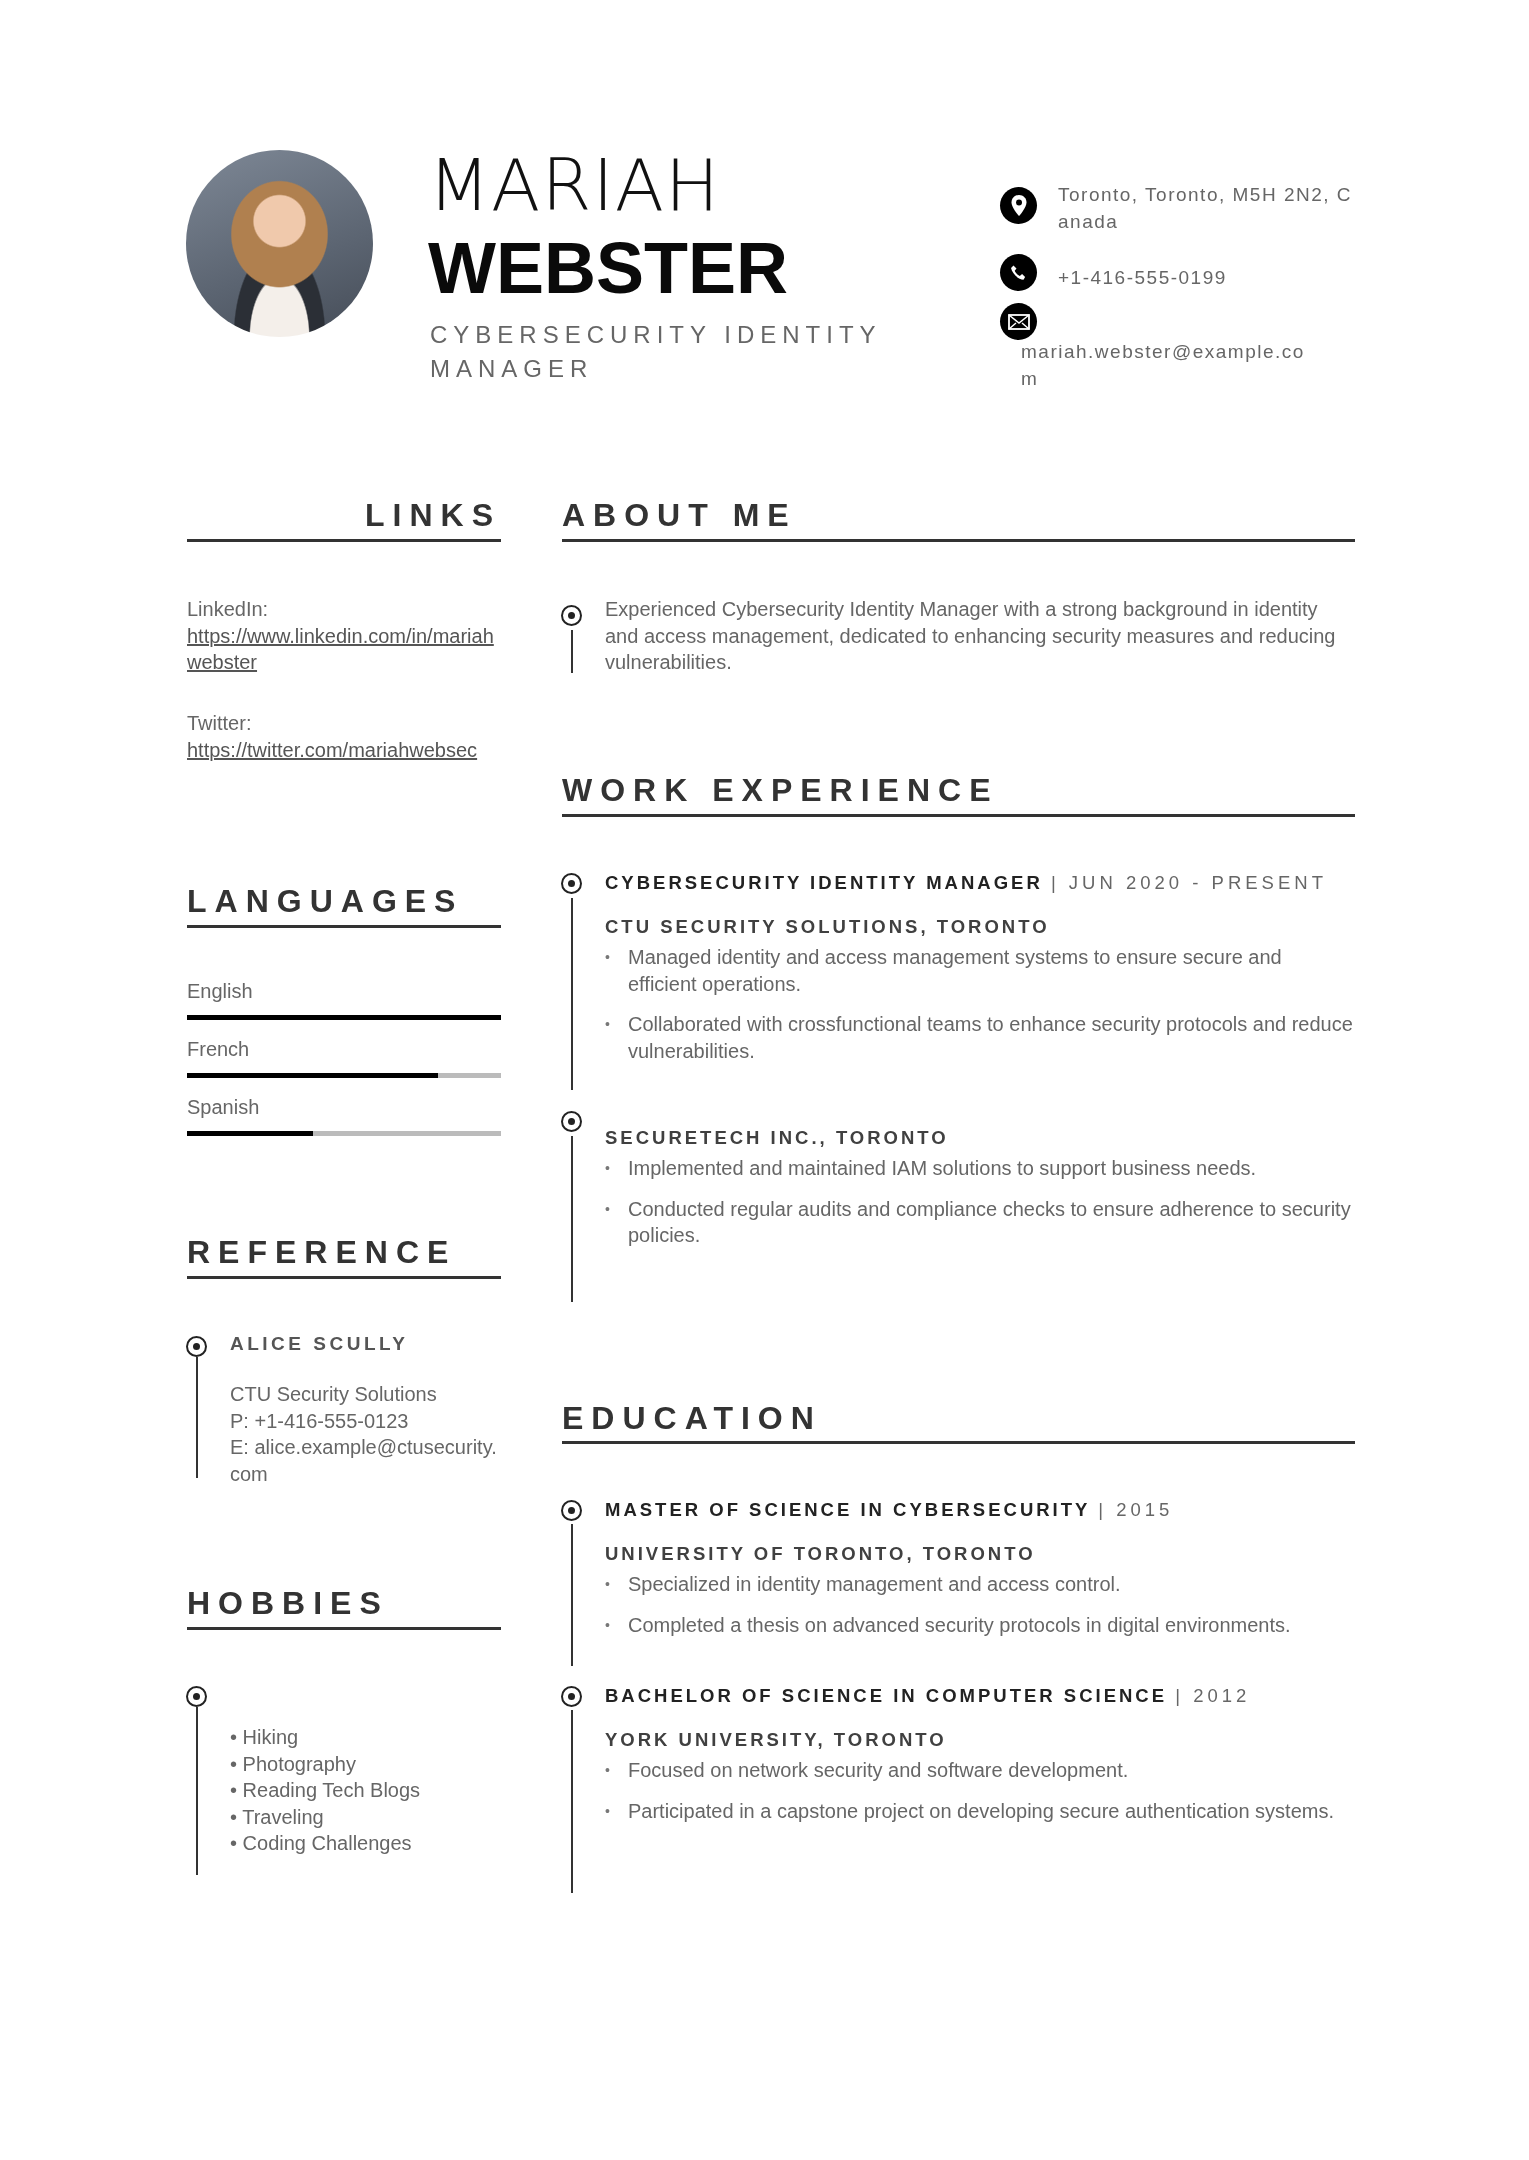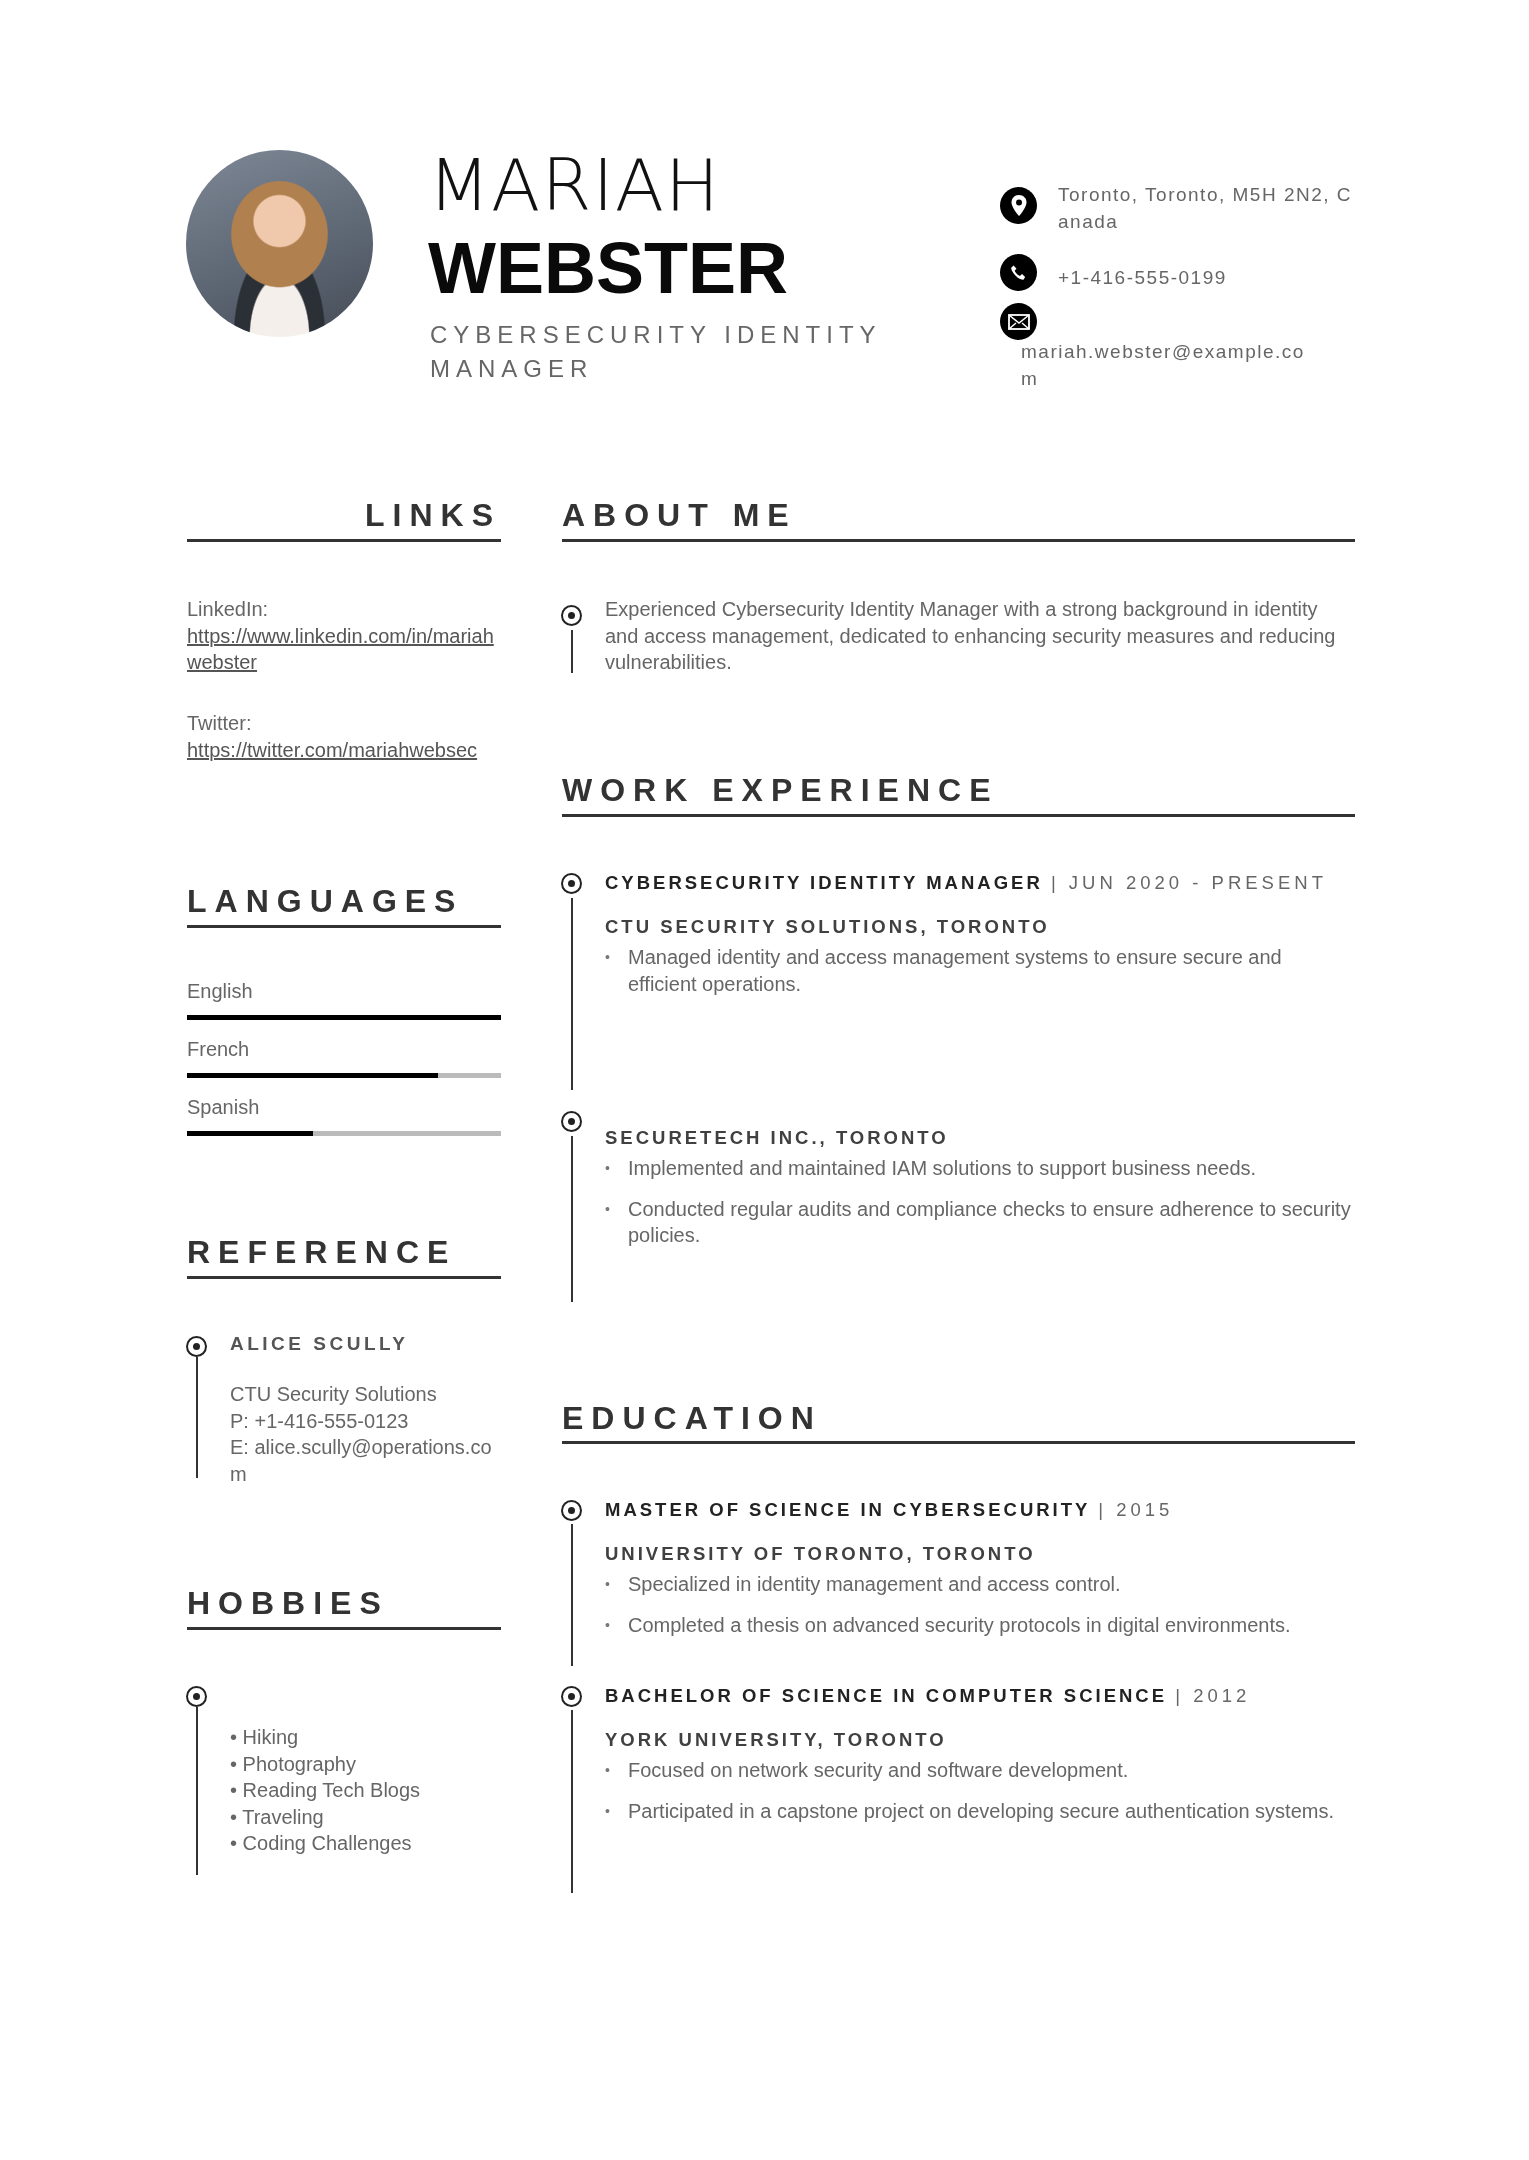--- a/index.html
+++ b/index.html
@@ -132,21 +132,21 @@
 
 <div class="abs sec-head left-w" style="top:1234px;">REFERENCE</div>
 <div class="abs sec-rule left-w" style="top:1276px;"></div>
 
 <div class="abs tl-dot" style="left:186px; top:1336px;"></div>
 <div class="abs tl-line" style="left:196px; top:1357px; height:121px;"></div>
 <div class="abs ref-name" style="left:230px; top:1333px;">ALICE SCULLY</div>
 <div class="abs body-text" style="left:230px; top:1381px; width:270px; word-break:break-all;">
   <div>CTU Security Solutions</div>
   <div>P: +1-416-555-0123</div>
-  <div>E: alice.scully@operations.com</div>
+  <div>E: alice.example@ctusecurity.com</div>
 </div>
 
 <div class="abs sec-head left-w" style="top:1585px;">HOBBIES</div>
 <div class="abs sec-rule left-w" style="top:1627px;"></div>
 
 <div class="abs tl-dot" style="left:186px; top:1686px;"></div>
 <div class="abs tl-line" style="left:196px; top:1707px; height:168px;"></div>
 <div class="abs hobby" style="left:230px; top:1724px;">
   <div>• Hiking</div>
   <div>• Photography</div>
@@ -164,20 +164,21 @@
 
 <div class="abs sec-head right-w" style="top:772px;">WORK EXPERIENCE</div>
 <div class="abs sec-rule right-w" style="top:814px;"></div>
 
 <div class="abs tl-dot" style="left:561px; top:873px;"></div>
 <div class="abs tl-line" style="left:571px; top:898px; height:192px;"></div>
 <div class="abs" style="left:605px; top:870px; width:750px;">
   <div class="entry-title"><span>CYBERSECURITY IDENTITY MANAGER</span> <span class="entry-date">| JUN 2020 - PRESENT</span></div>
   <div class="entry-org" style="margin-top:18px;">CTU SECURITY SOLUTIONS, TORONTO</div>
   <div class="bullet" style="margin-top:4px;">Managed identity and access management systems to ensure secure and efficient operations.</div>
+  <div class="bullet" style="margin-top:14px;">Collaborated with crossfunctional teams to enhance security protocols and reduce vulnerabilities.</div>
 </div>
 
 <div class="abs tl-dot" style="left:561px; top:1111px;"></div>
 <div class="abs tl-line" style="left:571px; top:1136px; height:166px;"></div>
 <div class="abs" style="left:605px; top:1108px; width:560px;">
   <div class="entry-org" style="margin-top:17px;">SECURETECH INC., TORONTO</div>
   <div class="bullet" style="margin-top:4px; width:750px;">Implemented and maintained IAM solutions to support business needs.</div>
   <div class="bullet" style="margin-top:14px; width:750px;">Conducted regular audits and compliance checks to ensure adherence to security policies.</div>
 </div>
 

